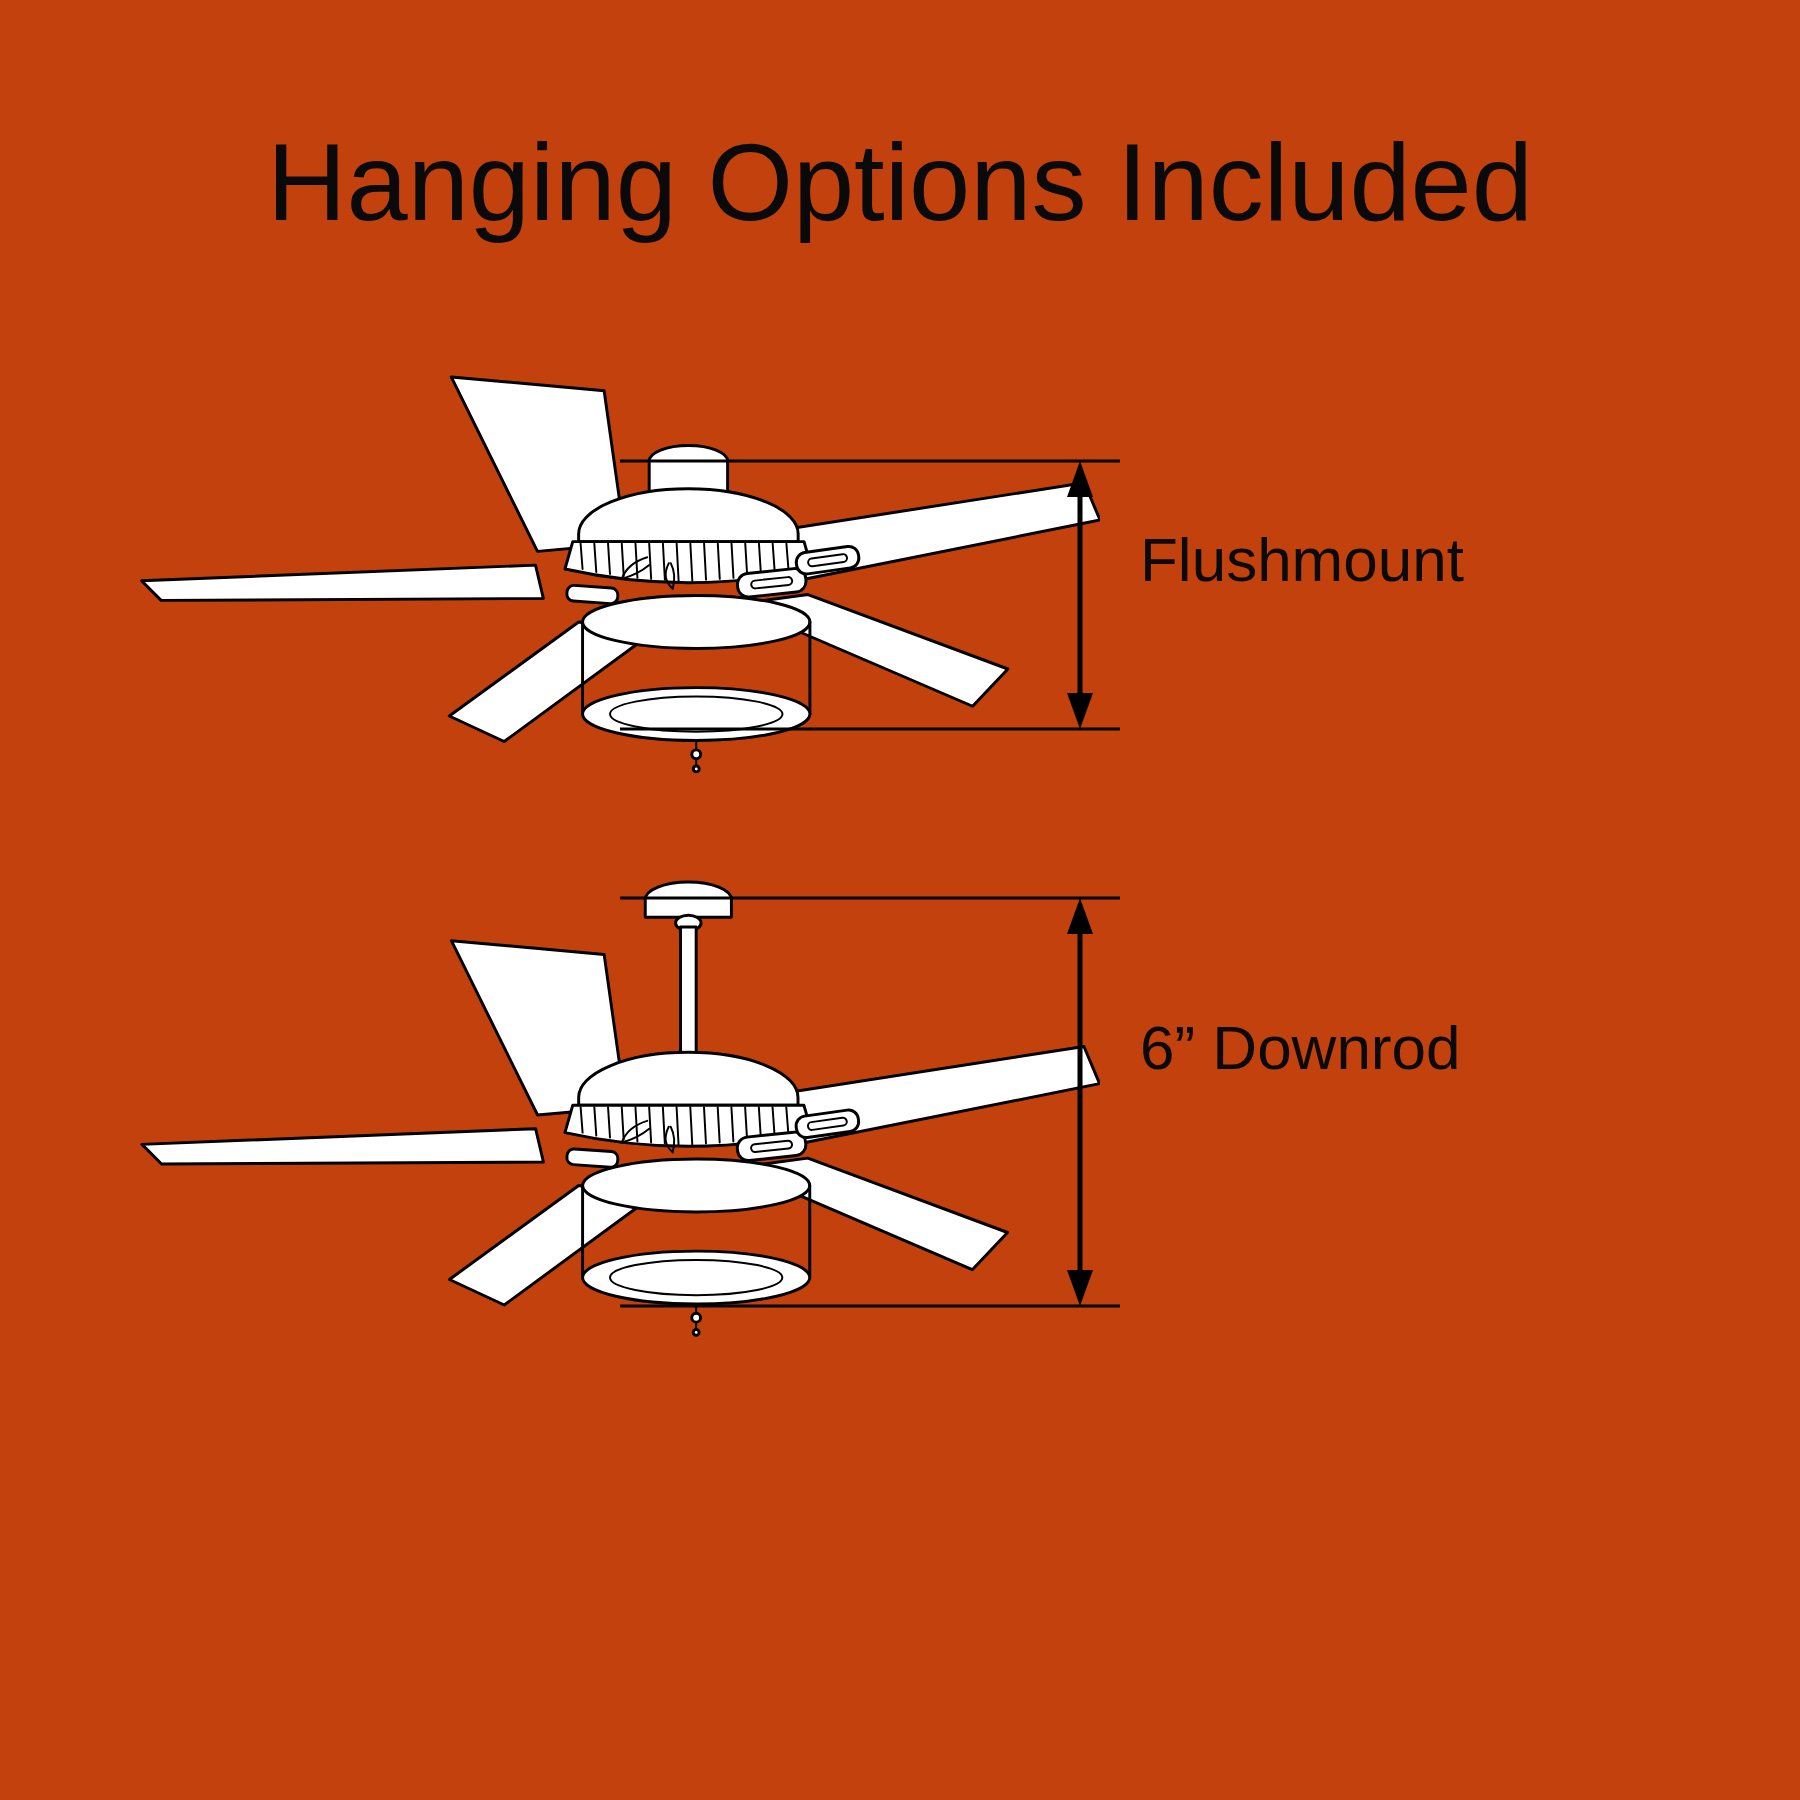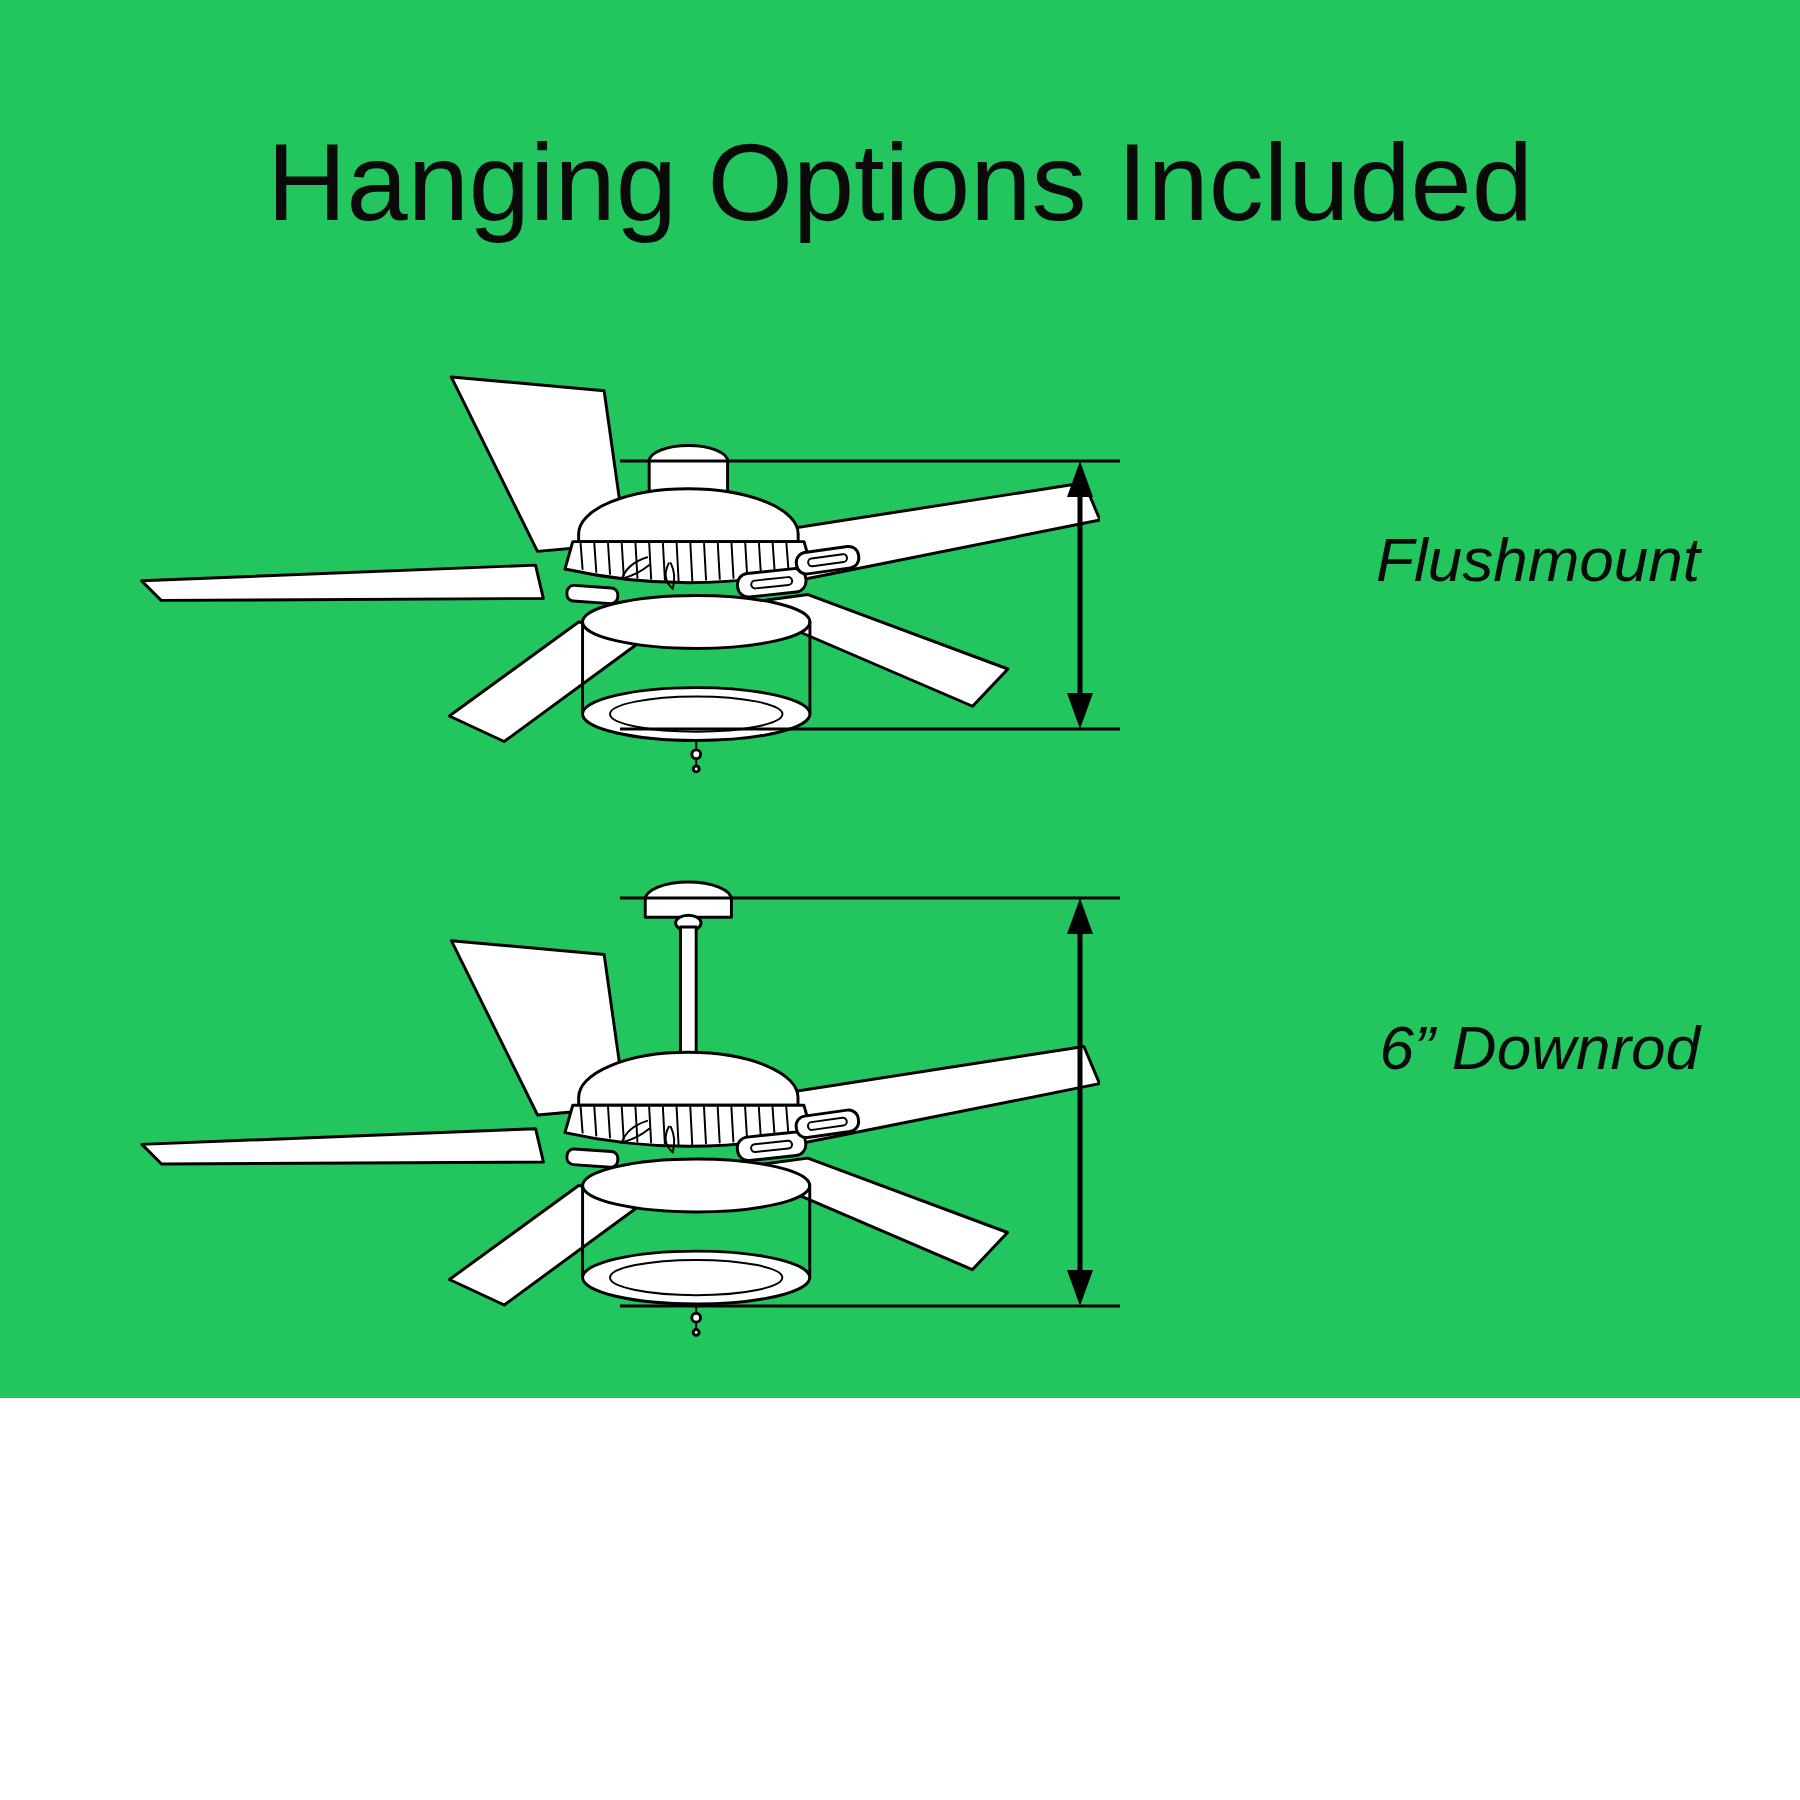--- a/index.html
+++ b/index.html
@@ -1,25 +1,25 @@
 <!DOCTYPE html>
 <html><head>
 <meta charset="utf-8">
 <style>
   html,body{margin:0;padding:0;background:#ffffff;}
-  .page{position:relative;width:1800px;height:1398px;background:#22c55e;overflow:hidden;
+  .page{position:relative;width:1800px;height:1800px;background:#c2410c;overflow:hidden;
         font-family:"Liberation Sans",sans-serif;color:#0a0a0a;}
   .title{position:absolute;top:118px;left:0;width:100%;margin:0;text-align:center;
          font-size:110px;font-weight:400;letter-spacing:0;color:#0a0a0a;}
   svg.fig{position:absolute;}
   #fan-flush{left:120px;top:365px;}
   #dim-flush{left:620px;top:445px;}
   #fan-down{left:120px;top:880px;}
   #dim-down{left:620px;top:884px;}
-  .dim-label{position:absolute;width:560px;text-align:right;font-size:62px;line-height:1.28;font-style:italic;}
+  .dim-label{position:absolute;width:560px;text-align:left;font-size:62px;line-height:1.28;}
   #label-flush{left:1140px;top:520px;}
   #label-down{left:1140px;top:1008px;}
   .dim-label span{display:block;}
   
   .sh{fill:#ffffff;stroke:#000000;stroke-width:3;stroke-linejoin:round;stroke-linecap:round;}
   .ln{fill:none;stroke:#000000;stroke-width:3;stroke-linejoin:round;stroke-linecap:round;}
   .thin{fill:none;stroke:#000000;stroke-width:2;stroke-linecap:round;}
   .ext{fill:none;stroke:#000000;stroke-width:3;stroke-linecap:butt;}
   .dimline{fill:none;stroke:#000000;stroke-width:5;stroke-linecap:butt;}
   .head{fill:#000000;stroke:none;}

